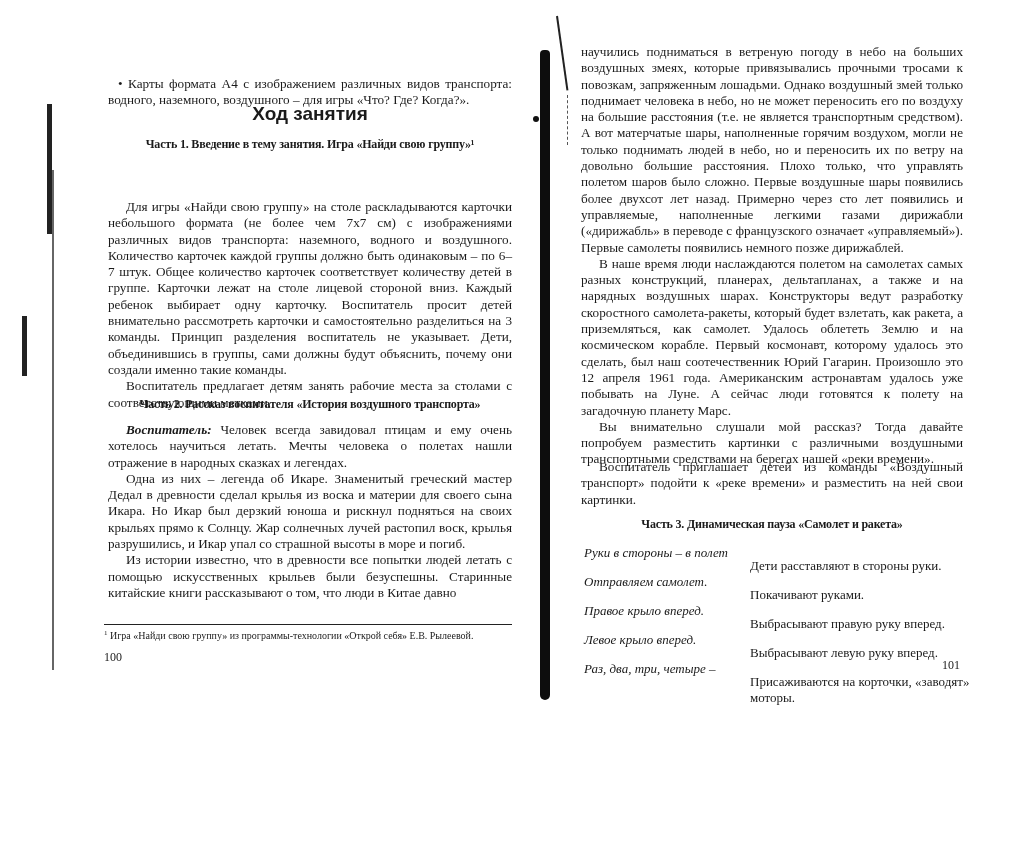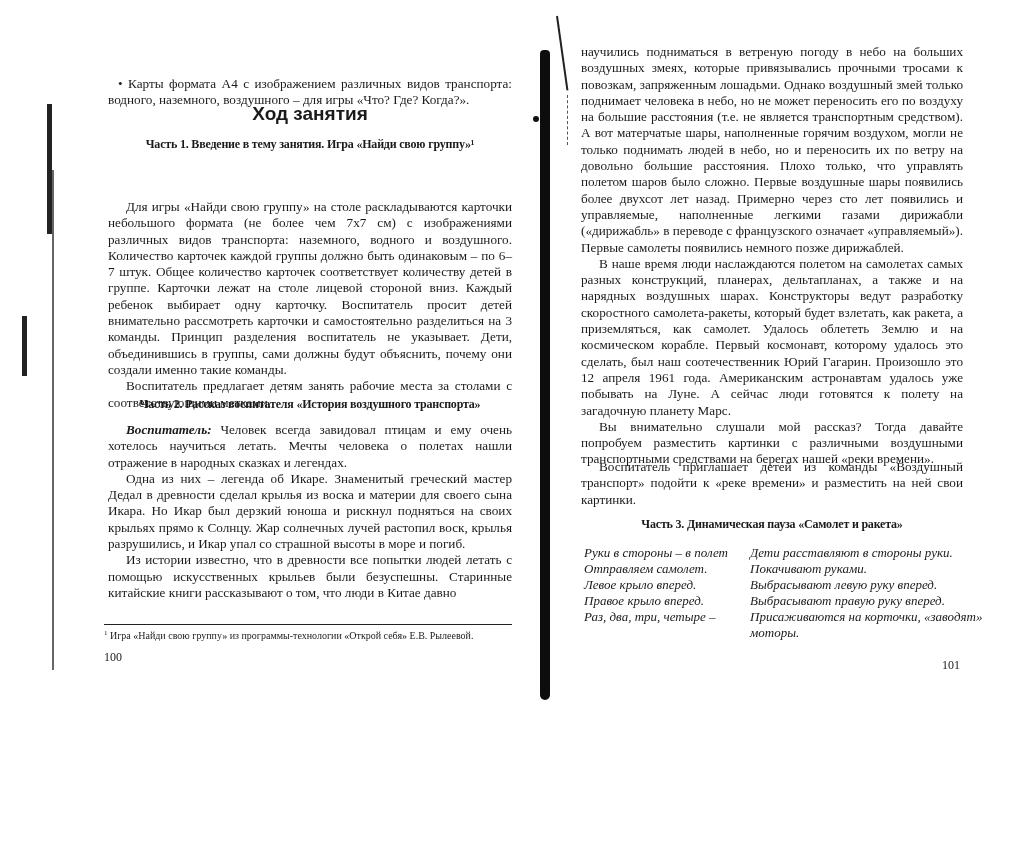--- a/index.html
+++ b/index.html
@@ -26,21 +26,21 @@
     .label-it { font-weight: bold; font-style: italic; }
 
     .footnote-rule { position: absolute; left: 104px; width: 408px; top: 624px; height: 0; border-top: 1.5px solid #222; }
     .footnote { position: absolute; left: 104px; width: 410px; top: 627px; font-size: 10px; line-height: 12px; }
     .footnote sup { font-size: 7px; }
     .pagenum { position: absolute; font-size: 12px; }
 
     .poem { position: absolute; left: 584px; top: 545px; width: 400px; font-size: 13px; line-height: 16px; }
     .poem-row { display: flex; }
     .poem-left { width: 166px; flex: none; font-style: italic; }
-    .poem-right { font-style: italic; flex: 1; }
+    .poem-right { flex: 1; margin-top: 13px; }
 
     .spine { position: absolute; left: 540px; top: 50px; width: 10px; height: 650px; background: #0d0d0d; border-radius: 4px 4px 5px 5px; }
     .spine-thin { position: absolute; left: 556px; top: 16px; width: 2px; height: 75px; background: #222; transform: rotate(-8deg); transform-origin: top; }
     .spine-dash { position: absolute; left: 567px; top: 95px; width: 1px; height: 50px; border-left: 1px dashed #555; }
     .spine-dot { position: absolute; left: 533px; top: 116px; width: 6px; height: 6px; background: #111; border-radius: 50%; }
 
     .margin-mark { position: absolute; background: #222; }
     .mm1 { left: 47px; top: 104px; width: 5px; height: 130px; }
     .mm2 { left: 52px; top: 170px; width: 2px; height: 500px; background: #666; }
     .mm3 { left: 22px; top: 316px; width: 5px; height: 60px; }
@@ -111,26 +111,26 @@
 <div class="poem">
   <div class="poem-row">
     <div class="poem-left">Руки в стороны – в полет</div>
     <div class="poem-right">Дети расставляют в стороны руки.</div>
   </div>
   <div class="poem-row">
     <div class="poem-left">Отправляем самолет.</div>
     <div class="poem-right">Покачивают руками.</div>
   </div>
   <div class="poem-row">
+    <div class="poem-left">Правое крыло вперед.</div>
+    <div class="poem-right">Выбрасывают правую руку вперед.</div>
+  </div>
+  <div class="poem-row">
     <div class="poem-left">Левое крыло вперед.</div>
     <div class="poem-right">Выбрасывают левую руку вперед.</div>
-  </div>
-  <div class="poem-row">
-    <div class="poem-left">Правое крыло вперед.</div>
-    <div class="poem-right">Выбрасывают правую руку вперед.</div>
   </div>
   <div class="poem-row">
     <div class="poem-left">Раз, два, три, четыре –</div>
     <div class="poem-right">Присаживаются на корточки, «заводят» моторы.</div>
   </div>
 </div>
 
 <div class="pagenum" style="left:942px; top:658px;">101</div>
 
 </body></html>

